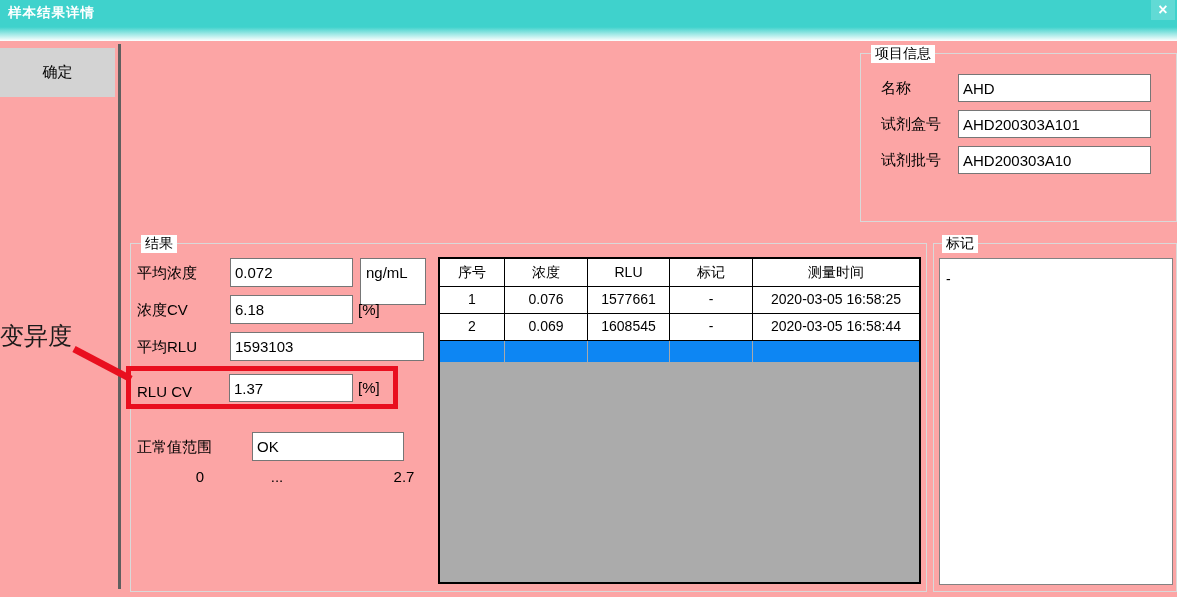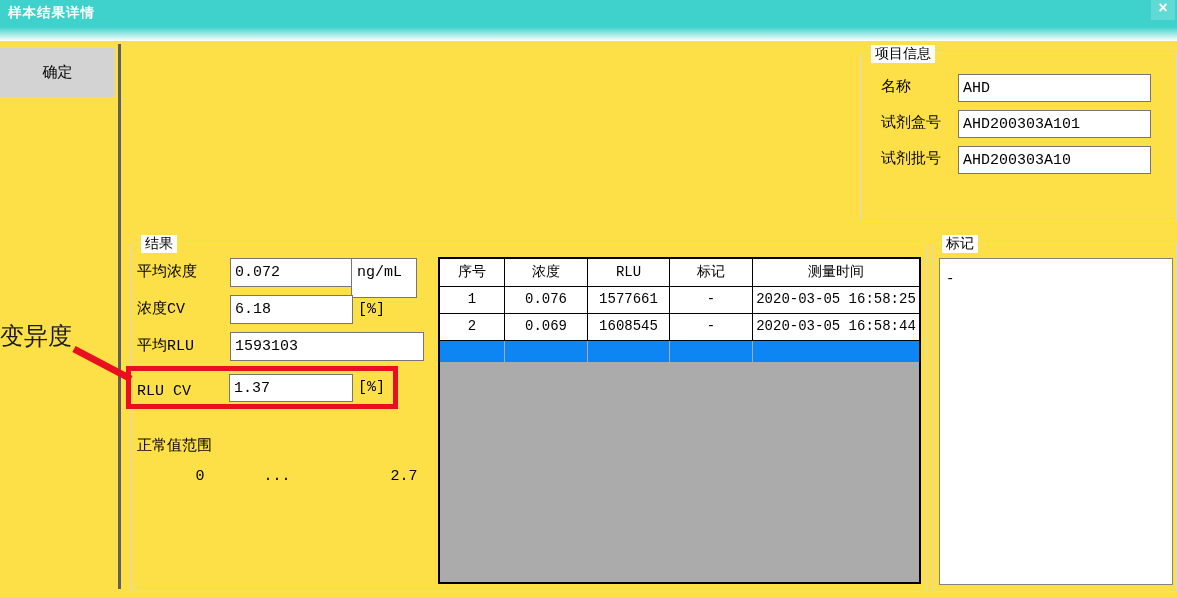--- a/index.html
+++ b/index.html
@@ -1,17 +1,17 @@
 <!DOCTYPE html>
 <html><head>
 <meta charset="utf-8">
 <style>
   html,body{margin:0;padding:0;background:#fff;}
-  #app{position:relative;width:1177px;height:597px;background:#fde047;overflow:hidden;
-       font-family:Liberation Mono, monospace;color:#000;}
+  #app{position:relative;width:1177px;height:597px;background:#fca5a5;overflow:hidden;
+       font-family:Liberation Sans, sans-serif;color:#000;}
   
   .titlebar{position:absolute;left:0;top:0;width:1177px;height:41px;
     background:linear-gradient(to bottom,#3fd2cc 0%,#3fd2cc 66%,#ffffff 100%);}
   .title-text{position:absolute;left:8px;top:4px;font-size:13.5px;font-weight:bold;color:#fff;letter-spacing:1px;}
   .close-btn{position:absolute;right:2px;top:0;width:24px;height:20px;text-align:center;line-height:19px;
     font-size:16px;font-weight:bold;color:#fff;background:rgba(255,255,255,0.18);cursor:default;}
   
   .ok-btn{position:absolute;left:0;top:48px;width:115px;height:49px;background:#d3d3d3;border:none;
     font-size:15px;font-family:inherit;color:#000;cursor:default;}
   .divider{position:absolute;left:118px;top:44px;width:3px;height:545px;background:#5f5f5f;}
@@ -67,35 +67,36 @@
     <input class="inp" style="left: 97px; top: 56px; width: 193px; height: 28px;" value="AHD200303A101">
     <span class="lbl" style="left:20px;top:92px;line-height:28px;">试剂批号</span>
     <input class="inp" style="left: 97px; top: 92px; width: 193px; height: 28px;" value="AHD200303A10">
   </div>
 
   <div class="group" style="left:130px;top:243px;width:795px;height:347px;">
     <span class="group-title">结果</span>
   </div>
   <span class="lbl" style="left:137px;top:258px;line-height:29px;">平均浓度</span>
   <input class="inp" style="left: 230px; top: 258px; width: 123px; height: 29px;" value="0.072">
-  <span class="unitbox" style="left:351px;top:258px;width:66px;height:40px;line-height:27px;">ng/mL</span>
+  <span class="unitbox" style="left:360px;top:258px;width:66px;height:47px;line-height:27px;">ng/mL</span>
 
   <span class="lbl" style="left:137px;top:295px;line-height:29px;">浓度CV</span>
   <input class="inp" style="left: 230px; top: 295px; width: 123px; height: 29px;" value="6.18">
   <span class="plain" style="left:358px;top:295px;line-height:29px;">[%]</span>
 
   <span class="lbl" style="left:137px;top:332px;line-height:29px;">平均RLU</span>
   <input class="inp" style="left: 230px; top: 332px; width: 194px; height: 29px;" value="1593103">
 
   <span class="lbl" style="left:137px;top:378px;line-height:28px;">RLU CV</span>
   <input class="inp" style="left: 229px; top: 374px; width: 124px; height: 28px;" value="1.37">
   <span class="plain" style="left:358px;top:374px;line-height:28px;">[%]</span>
   <div class="red-rect"></div>
 
   <span class="lbl" style="left:137px;top:432px;line-height:29px;">正常值范围</span>
+  <input class="inp" style="left: 252px; top: 432px; width: 152px; height: 29px;" value="OK">
   <span class="plain" style="left:185px;top:468px;width:30px;text-align:center;">0</span>
   <span class="plain" style="left:262px;top:468px;width:30px;text-align:center;">...</span>
   <span class="plain" style="left:338px;top:468px;width:36px;text-align:center;margin-left:48px;">2.7</span>
 
   <div class="mtable">
     <div class="trow hdr">
       <div class="tcell c0">序号</div>
       <div class="tcell c1">浓度</div>
       <div class="tcell c2">RLU</div>
       <div class="tcell c3">标记</div>

